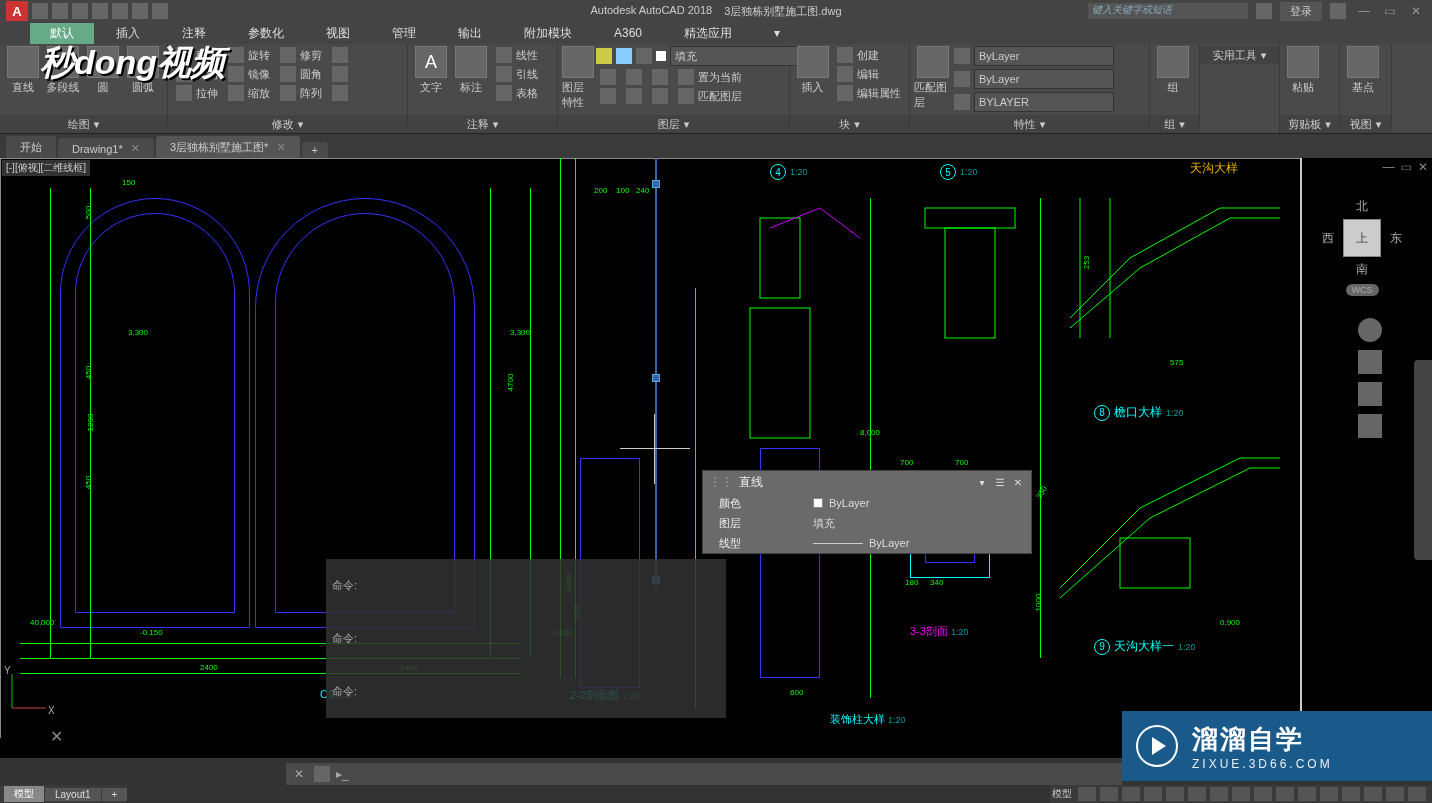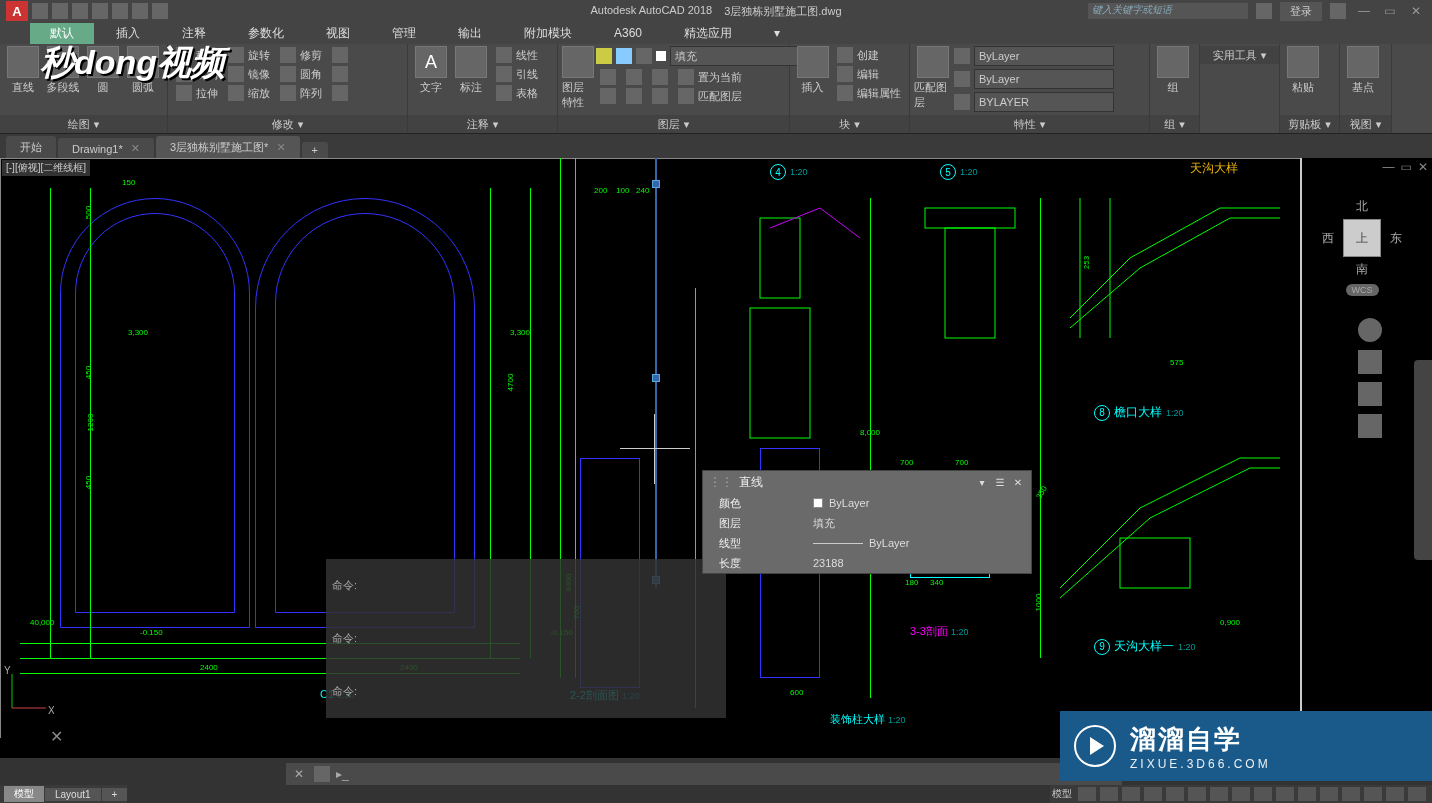--- a/index.html
+++ b/index.html
@@ -95,21 +95,21 @@
 .layouttabs { position: absolute; left: 0; bottom: 0; height: 18px; display: flex; align-items: center; background: #3a3a3a; gap: 1px; padding-left: 4px; }
 .layouttab { background: #555; padding: 1px 10px; font-size: 10px; color: #ddd; }
 .layouttab.active { background: #888; color: #fff; }
 
 
 .statusbar { position: absolute; right: 0; bottom: 0; height: 18px; display: flex; align-items: center; gap: 4px; padding-right: 6px; background: #3a3a3a; }
 .status-btn { width: 18px; height: 14px; background: #555; }
 .status-txt { font-size: 10px; color: #ccc; padding: 0 2px; }
 
 
-.brand { position: absolute; right: 0; bottom: 22px; width: 372px; height: 70px; background: #1a5a8a; color: #fff; display: flex; align-items: center; padding: 0 14px; gap: 14px; z-index: 60; }
+.brand { position: absolute; right: 0; bottom: 22px; width: 310px; height: 70px; background: #1a5a8a; color: #fff; display: flex; align-items: center; padding: 0 14px; gap: 14px; z-index: 60; }
 .brand-icon { width: 42px; height: 42px; border: 2px solid #fff; border-radius: 50%; display: flex; align-items: center; justify-content: center; }
 .brand-icon::before { content: ''; width: 0; height: 0; border-left: 14px solid #fff; border-top: 9px solid transparent; border-bottom: 9px solid transparent; margin-left: 4px; }
 .brand-txt .big { font-size: 26px; font-weight: bold; letter-spacing: 2px; }
 .brand-txt .small { font-size: 12px; letter-spacing: 3px; opacity: .9; }
 
 
 .side-pill { position: absolute; right: 0; top: 360px; width: 18px; height: 200px; background: #444; border-radius: 4px 0 0 4px; z-index: 30; }
 
 
 .cursor-h { position: absolute; height: 1px; background: #ccc; left: 620px; width: 70px; top: 290px; }
@@ -611,26 +611,20 @@
           <span>填充</span>
         </div>
     </div>
     <div class="qp-row">
       <div class="lbl">线型</div>
       <div class="val">
           <div class="bylayer-line"></div>
           <span>ByLayer</span>
         </div>
     </div>
-    <div class="qp-row">
-      <div class="lbl">长度</div>
-      <div class="val">
-          <span>23188</span>
-        </div>
-    </div>
   </div>
 
   <div class="cmdhist">
     <div class="row">命令:</div>
     <div class="row">命令:</div>
     <div class="row">命令:</div>
   </div>
 </div>
 
 <div class="side-pill"></div>

